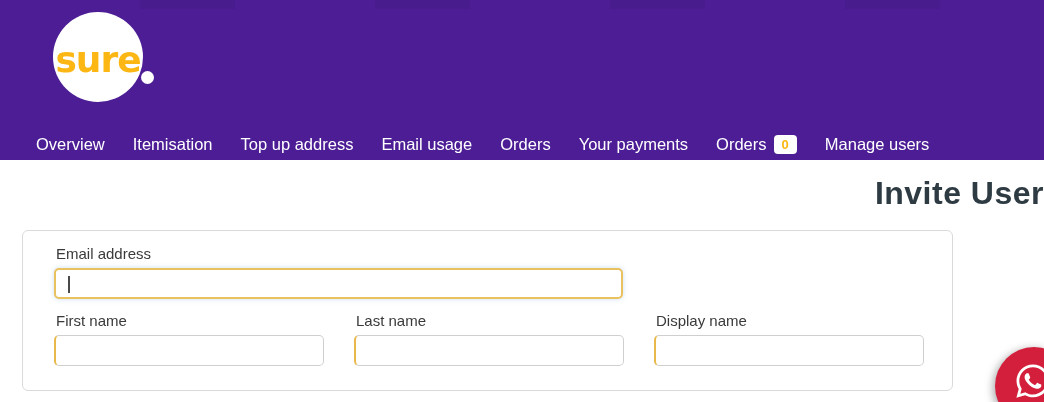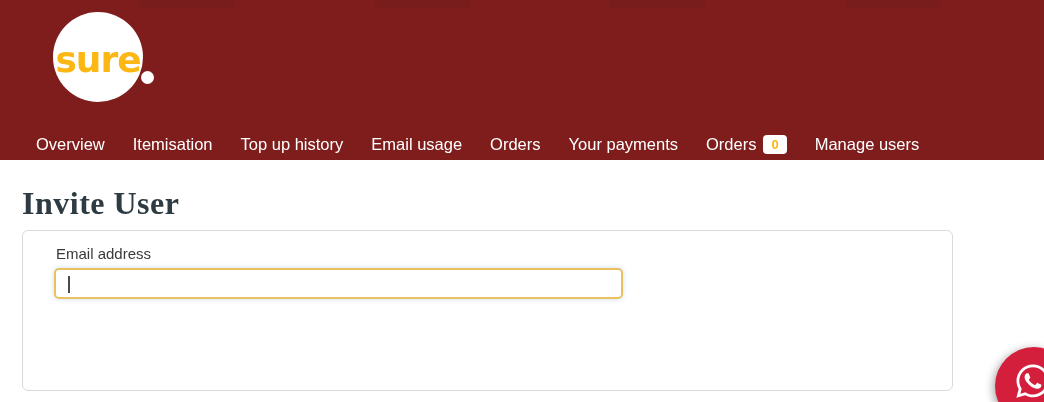--- a/index.html
+++ b/index.html
@@ -7,21 +7,21 @@
     width: 1044px; height: 402px;
     overflow: hidden;
     background: #ffffff;
     font-family: "Liberation Sans", sans-serif;
   }
 
   
   .header {
     position: relative;
     width: 1044px; height: 160px;
-    background: #7f1d1d;
+    background: #4c1d95;
   }
   .tab-artifacts {
     position: absolute; top: 0; left: 0;
     width: 100%; height: 9px;
     background: repeating-linear-gradient(90deg,
       rgba(0,0,0,0.00) 0px,  rgba(0,0,0,0.00) 140px,
       rgba(0,0,0,0.05) 140px, rgba(0,0,0,0.05) 235px);
   }
   .logo-wrap { position: absolute; left: 53px; top: 12px; width: 110px; height: 95px; cursor: pointer; }
   .logo-circle {
@@ -60,25 +60,26 @@
     background: #ffffff;
     color: #fcb714;
     font-size: 13px; font-weight: bold;
     padding: 2px 8px;
     border-radius: 4px;
     line-height: 15px;
   }
 
   
   .page-title {
-    margin: 25px 0 0 22px;
-    font-family: Liberation Serif, serif;
+    margin: 15px 0 0 22px;
+    font-family: Liberation Sans, sans-serif;
     font-size: 32px; font-weight: bold;
     color: #2e3b43;
     letter-spacing: 0.5px;
+    text-align: right;
   }
 
   .card {
     position: absolute; left: 22px; top: 230px;
     width: 931px; height: 161px;
     background: #ffffff;
     border: 1px solid #dadada;
     border-radius: 6px;
     padding: 14px 0 0 31px;
   }
@@ -142,21 +143,21 @@
   <div class="logo-wrap">
     <div class="logo-circle">
       <span class="logo-text">sure</span>
     </div>
     <div class="logo-dot"></div>
   </div>
 
   <nav class="nav">
     <span class="nav-item">Overview</span>
     <span class="nav-item">Itemisation</span>
-    <span class="nav-item">Top up history</span>
+    <span class="nav-item">Top up address</span>
     <span class="nav-item">Email usage</span>
     <span class="nav-item">Orders</span>
     <span class="nav-item">Your payments</span>
     <span class="nav-item">
       <span>Orders</span>
       <span class="nav-badge">0</span>
     </span>
     <span class="nav-item">Manage users</span>
   </nav>
 </div>
@@ -165,20 +166,34 @@
 
 <div class="card">
 
   <div class="email-group">
     <label class="field-label">Email address</label>
     <div class="text-input email-input">
       <span class="caret"></span>
     </div>
   </div>
 
+  <div class="name-row">
+    <div class="name-group">
+      <label class="field-label">First name</label>
+      <input class="text-input" type="text" value="" style="">
+    </div>
+    <div class="name-group">
+      <label class="field-label">Last name</label>
+      <input class="text-input" type="text" value="" style="">
+    </div>
+    <div class="name-group">
+      <label class="field-label">Display name</label>
+      <input class="text-input" type="text" value="" style="">
+    </div>
+  </div>
 
 </div>
 
 <div class="chat-fab">
   <span>
     <svg viewBox="0 0 448 512" xmlns="http://www.w3.org/2000/svg">
       <path fill="#ffffff" d="M380.9 97.1C339 55.1 283.2 32 223.9 32c-122.4 0-222 99.6-222 222 0 39.1 10.2 77.3 29.6 111L0 480l117.7-30.9c32.4 17.7 68.9 27 106.1 27h.1c122.3 0 224.1-99.6 224.1-222 0-59.3-25.2-115-67.1-157zm-157 341.6c-33.2 0-65.7-8.9-94-25.7l-6.7-4-69.8 18.3L72 359.2l-4.4-7c-18.5-29.4-28.2-63.3-28.2-98.2 0-101.7 82.8-184.5 184.6-184.5 49.3 0 95.6 19.2 130.4 54.1 34.8 34.9 56.2 81.2 56.1 130.5 0 101.8-84.9 184.6-186.6 184.6zm101.2-138.2c-5.5-2.8-32.8-16.2-37.9-18-5.1-1.9-8.8-2.8-12.5 2.8-3.7 5.6-14.3 18-17.6 21.8-3.2 3.7-6.5 4.2-12 1.4-32.6-16.3-54-29.1-75.5-66-5.7-9.8 5.7-9.1 16.3-30.3 1.8-3.7.9-6.9-.5-9.7-1.4-2.8-12.5-30.1-17.1-41.2-4.5-10.8-9.1-9.3-12.5-9.5-3.2-.2-6.9-.2-10.6-.2-3.7 0-9.7 1.4-14.8 6.9-5.1 5.6-19.4 19-19.4 46.3 0 27.3 19.9 53.7 22.6 57.4 2.8 3.7 39.1 59.7 94.8 83.8 35.2 15.2 49 16.5 66.6 13.9 10.7-1.6 32.8-13.4 37.4-26.4 4.6-13 4.6-24.1 3.2-26.4-1.3-2.5-5-3.9-10.5-6.6z"></path>
     </svg>
   </span>
 </div>

